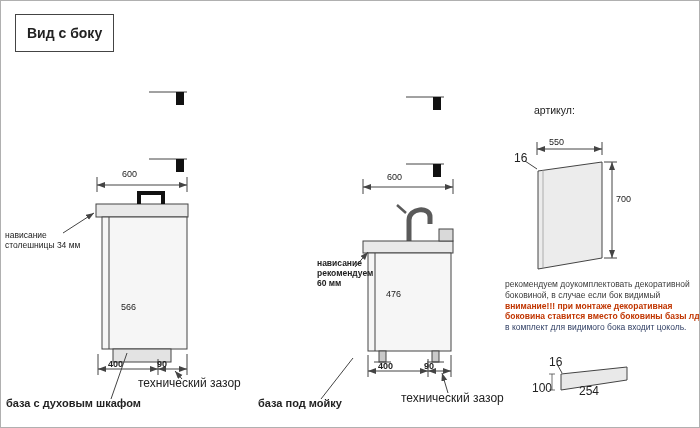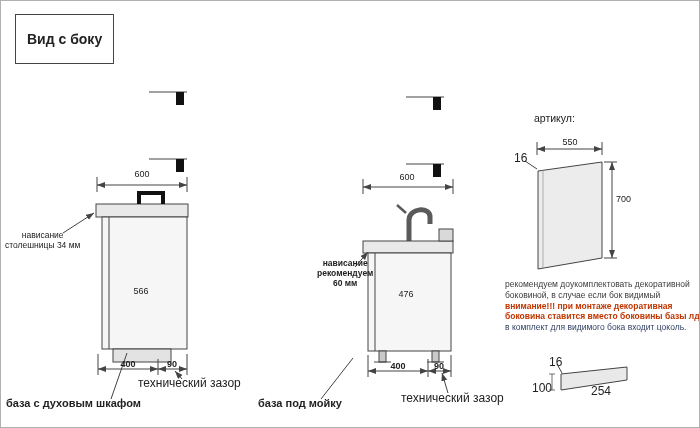--- a/index.html
+++ b/index.html
@@ -3,34 +3,34 @@
 <meta charset="utf-8">
 <style>
   html,body{margin:0;padding:0;background:#9a9a9a;}
   .canvas{
     position:relative;width:700px;height:428px;background:#ffffff;
     border:1px solid #b0b0b0;box-sizing:border-box;overflow:hidden;
     font-family:"Liberation Sans",sans-serif;color:#222;
   }
   svg.draw{position:absolute;left:0;top:0;}
   .lbl{position:absolute;font-size:9px;line-height:10px;color:#222;white-space:nowrap;}
-  .ctr{text-align:center;}
+  .ctr{}
   .bold{font-weight:bold;}
   .sm{font-size:12px;}
   .title-box{
     position:absolute;left:14px;top:13px;border:1px solid #444;
-    padding:16px 11px;font-size:14px;font-weight:bold;background:#fff;
+    padding:10px 11px;font-size:14px;font-weight:bold;background:#fff;
   }
   .name-lbl{position:absolute;font-size:11px;font-weight:bold;white-space:nowrap;text-align:right;}
   .note-block{position:absolute;left:504px;top:278px;}
   .note-line{font-size:8.5px;line-height:10.8px;color:#3b3b3b;white-space:nowrap;}
   .warn-line{color:#c03500;font-weight:bold;}
   .final-line{color:#2f3e63;}
   .ovh{position:absolute;font-size:8.5px;line-height:10px;color:#222;}
-  .ovh span{display:block;white-space:nowrap;text-align:center;}
+  .ovh span{display:block;white-space:nowrap;}
 </style>
 </head>
 <body>
 
 <div class="canvas">
 
   <svg class="draw" width="700" height="428" viewBox="0 0 700 428">
     <defs>
       <marker id="aE" markerWidth="9" markerHeight="8" refX="8" refY="3" orient="auto">
         <path d="M0,0L8,3L0,6Z" fill="#444"></path>
@@ -147,21 +147,21 @@
           <line x1="548" y1="389" x2="554" y2="389" stroke-width="0.75"></line>
           <line x1="551" y1="373" x2="551" y2="389" stroke-width="0.75"></line>
         </g>
       </g>
     </g>
   </svg>
 
   <div class="title-box">Вид с боку</div>
 
   <div class="lbl ctr" style="left:121px;top:168px;width:40px">600</div>
-  <div class="lbl ctr" style="left:120px;top:285px;width:40px">566</div>
+  <div class="lbl ctr" style="left:120px;top:301px;width:40px">566</div>
   <div class="lbl ctr bold" style="left:107px;top:358px;width:40px">400</div>
   <div class="lbl ctr bold" style="left:156px;top:358px;width:30px">90</div>
   <div class="ovh" style="left:4px;top:229px">
     <span>нависание</span>
     <span>столешницы 34 мм</span>
   </div>
   <div class="lbl sm" style="left:137px;top:377px">технический зазор</div>
   <div class="name-lbl" style="left:5px;top:396px">база с духовым шкафом</div>
 
   <div class="lbl ctr" style="left:386px;top:171px;width:40px">600</div>
@@ -169,21 +169,21 @@
   <div class="lbl ctr bold" style="left:377px;top:360px;width:40px">400</div>
   <div class="lbl ctr bold" style="left:423px;top:360px;width:30px">90</div>
   <div class="ovh bold" style="left:316px;top:257px">
     <span>нависание</span>
     <span>рекомендуем</span>
     <span>60 мм</span>
   </div>
   <div class="lbl sm" style="left:400px;top:392px">технический зазор</div>
   <div class="name-lbl" style="left:257px;top:396px">база под мойку</div>
 
-  <div class="lbl" style="left:533px;top:112px;font-size:10.5px">артикул:</div>
+  <div class="lbl" style="left:533px;top:104px;font-size:10.5px">артикул:</div>
   <div class="lbl ctr" style="left:548px;top:136px;width:42px">550</div>
   <div class="lbl sm" style="left:513px;top:152px">16</div>
   <div class="lbl" style="left:615px;top:193px">700</div>
 
   <div class="note-block">
     <div class="note-line">рекомендуем доукомплектовать декоративной</div>
     <div class="note-line">боковиной, в случае если бок видимый</div>
     <div class="note-line warn-line">внимание!!! при монтаже декоративная</div>
     <div class="note-line warn-line">боковина ставится вместо боковины базы лдсп</div>
     <div class="note-line final-line">в комплект для видимого бока входит цоколь.</div>

